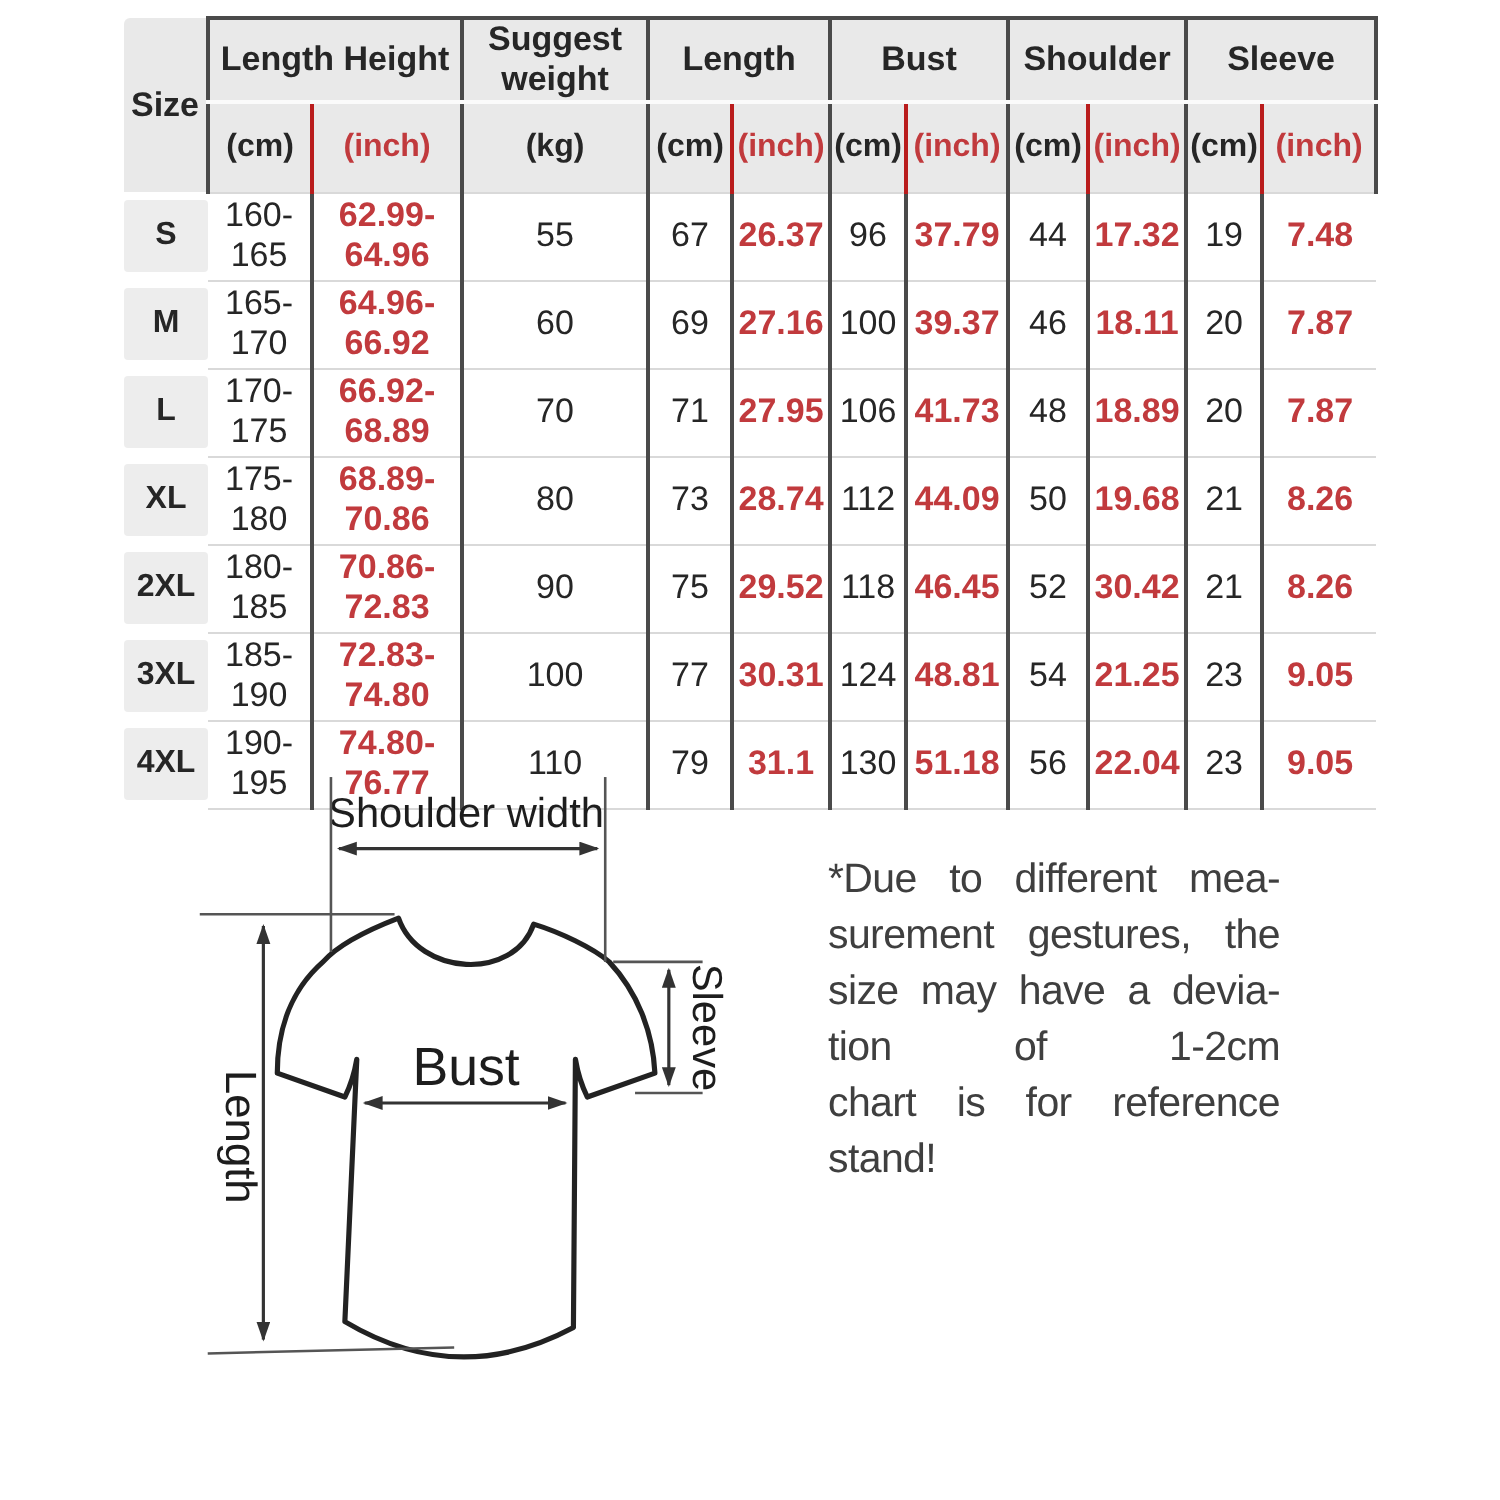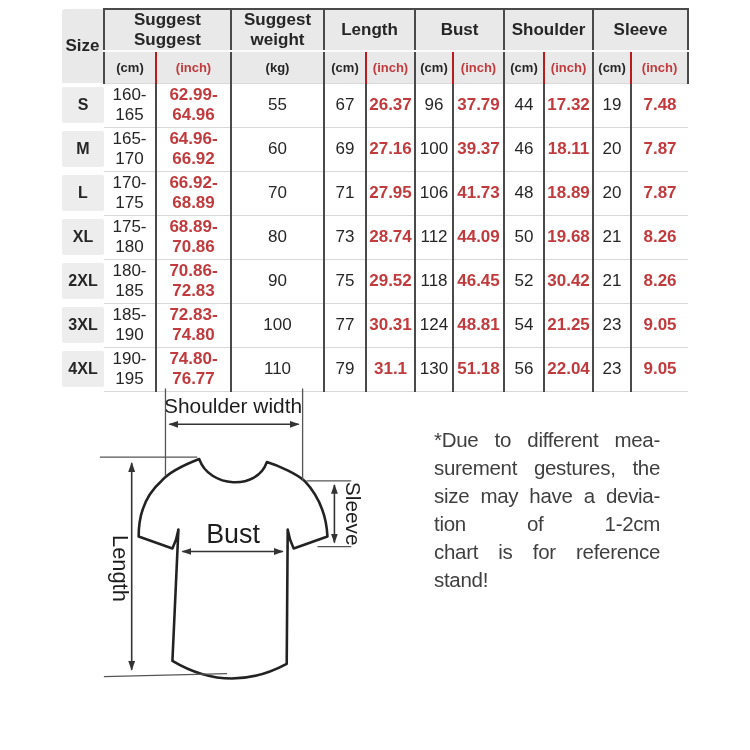--- a/index.html
+++ b/index.html
@@ -14,21 +14,21 @@
   html,body{width:750px;height:750px;background:#ffffff;overflow:hidden;
     font-family:"Liberation Sans", sans-serif;}
   .stage{position:relative;width:750px;height:750px;background:#fff;}
 
   
   table.size-table{position:absolute;left:62px;top:8px;width:626px;
     border-collapse:collapse;table-layout:fixed;}
   th,td{text-align:center;vertical-align:middle;color:var(--ink);}
   thead th{background:var(--header-bg);}
   .group-row th{height:32px;font-size:17px;font-weight:bold;}
-  .units-row th{height:32px;font-size:13px;font-weight:bold;}
+  .units-row th{height:45px;font-size:16px;font-weight:bold;}
   .size-th{font-size:17px;font-weight:bold;border-radius:3px 0 0 0;}
   .group-th{border-top:2px solid var(--dark);border-left:2px solid var(--dark);
     border-bottom:2px solid #fbfbfb;}
   .group-th:last-child{border-right:2px solid var(--dark);}
   .units-row th.dark{border-left:2px solid var(--dark);}
   .units-row th.light{border-left:2px solid #b91c1c;text-align:center;}
   .units-row th:last-child{border-right:2px solid var(--dark);}
   .red{color:var(--red);}
   tbody td{height:44px;font-size:17px;}
   tbody td.val{border-top:1.5px solid var(--light);}
@@ -39,21 +39,21 @@
   .chip{background:var(--chip-bg);margin:4px 0;height:36px;border-radius:2px;
     display:flex;align-items:center;justify-content:center;
     font-weight:bold;font-size:16px;color:var(--ink);}
 
   
   .diagram{position:absolute;left:82px;top:384px;width:318px;height:334px;}
   .diagram svg{width:100%;height:100%;}
   .svg-label{fill:#1d1d1d;font-family:"Liberation Sans",sans-serif;}
 
   
-  .note{position:absolute;left:434px;top:426px;width:226px;
+  .note{position:absolute;left:414px;top:426px;width:226px;
     font-size:20.5px;line-height:28px;color:#3f3f3f;letter-spacing:-0.3px;}
   .note-line{white-space:nowrap;text-align:justify;text-align-last:justify;
     text-justify:inter-character;}
   .note-line.last{text-align-last:left;}
 </style>
 </head>
 <body>
 
 <div class="stage">
 
@@ -68,21 +68,21 @@
       <col style="width:38px">
         <col style="width:51px">
         <col style="width:40px">
       <col style="width:49px">
         <col style="width:38px">
         <col style="width:57px">
     </colgroup>
     <thead>
       <tr class="group-row">
         <th class="size-th" rowspan="2">Size</th>
-        <th class="group-th" colspan="2">Suggest Suggest</th>
+        <th class="group-th" colspan="2">Length Height</th>
         <th class="group-th">Suggest weight</th>
         <th class="group-th" colspan="2">Length</th>
         <th class="group-th" colspan="2">Bust</th>
         <th class="group-th" colspan="2">Shoulder</th>
         <th class="group-th" colspan="2">Sleeve</th>
       </tr>
       <tr class="units-row">
         <th class="dark">(cm)</th>
         <th class="light red">(inch)</th>
         <th class="dark">(kg)</th>

